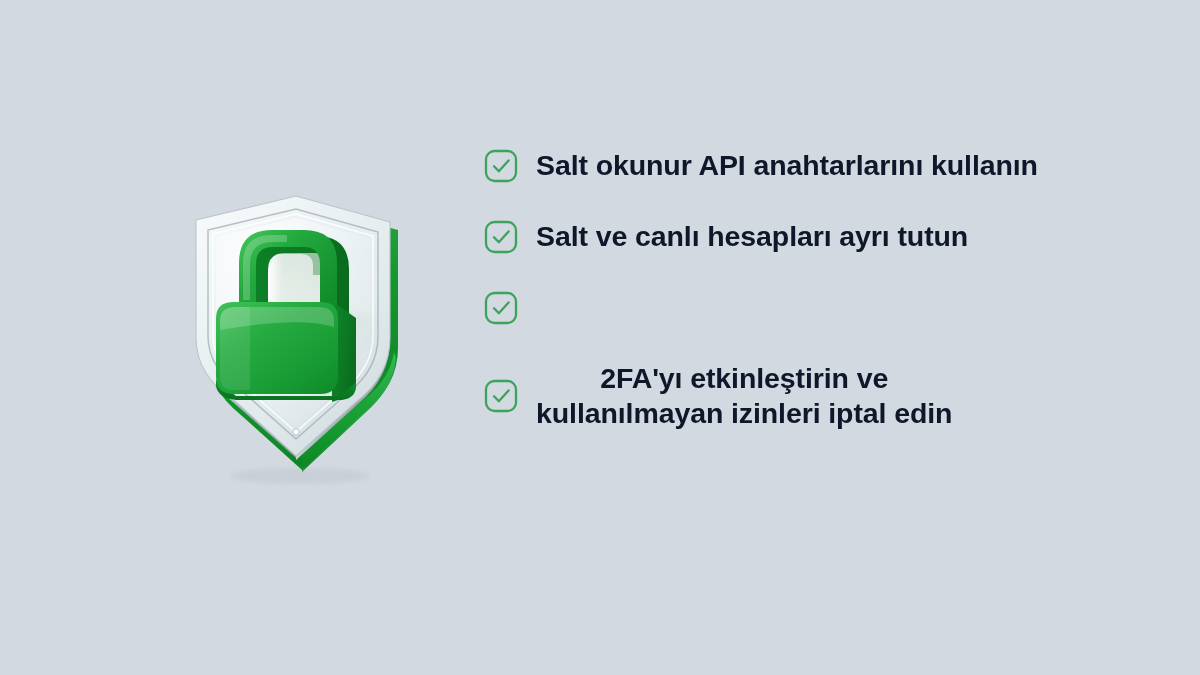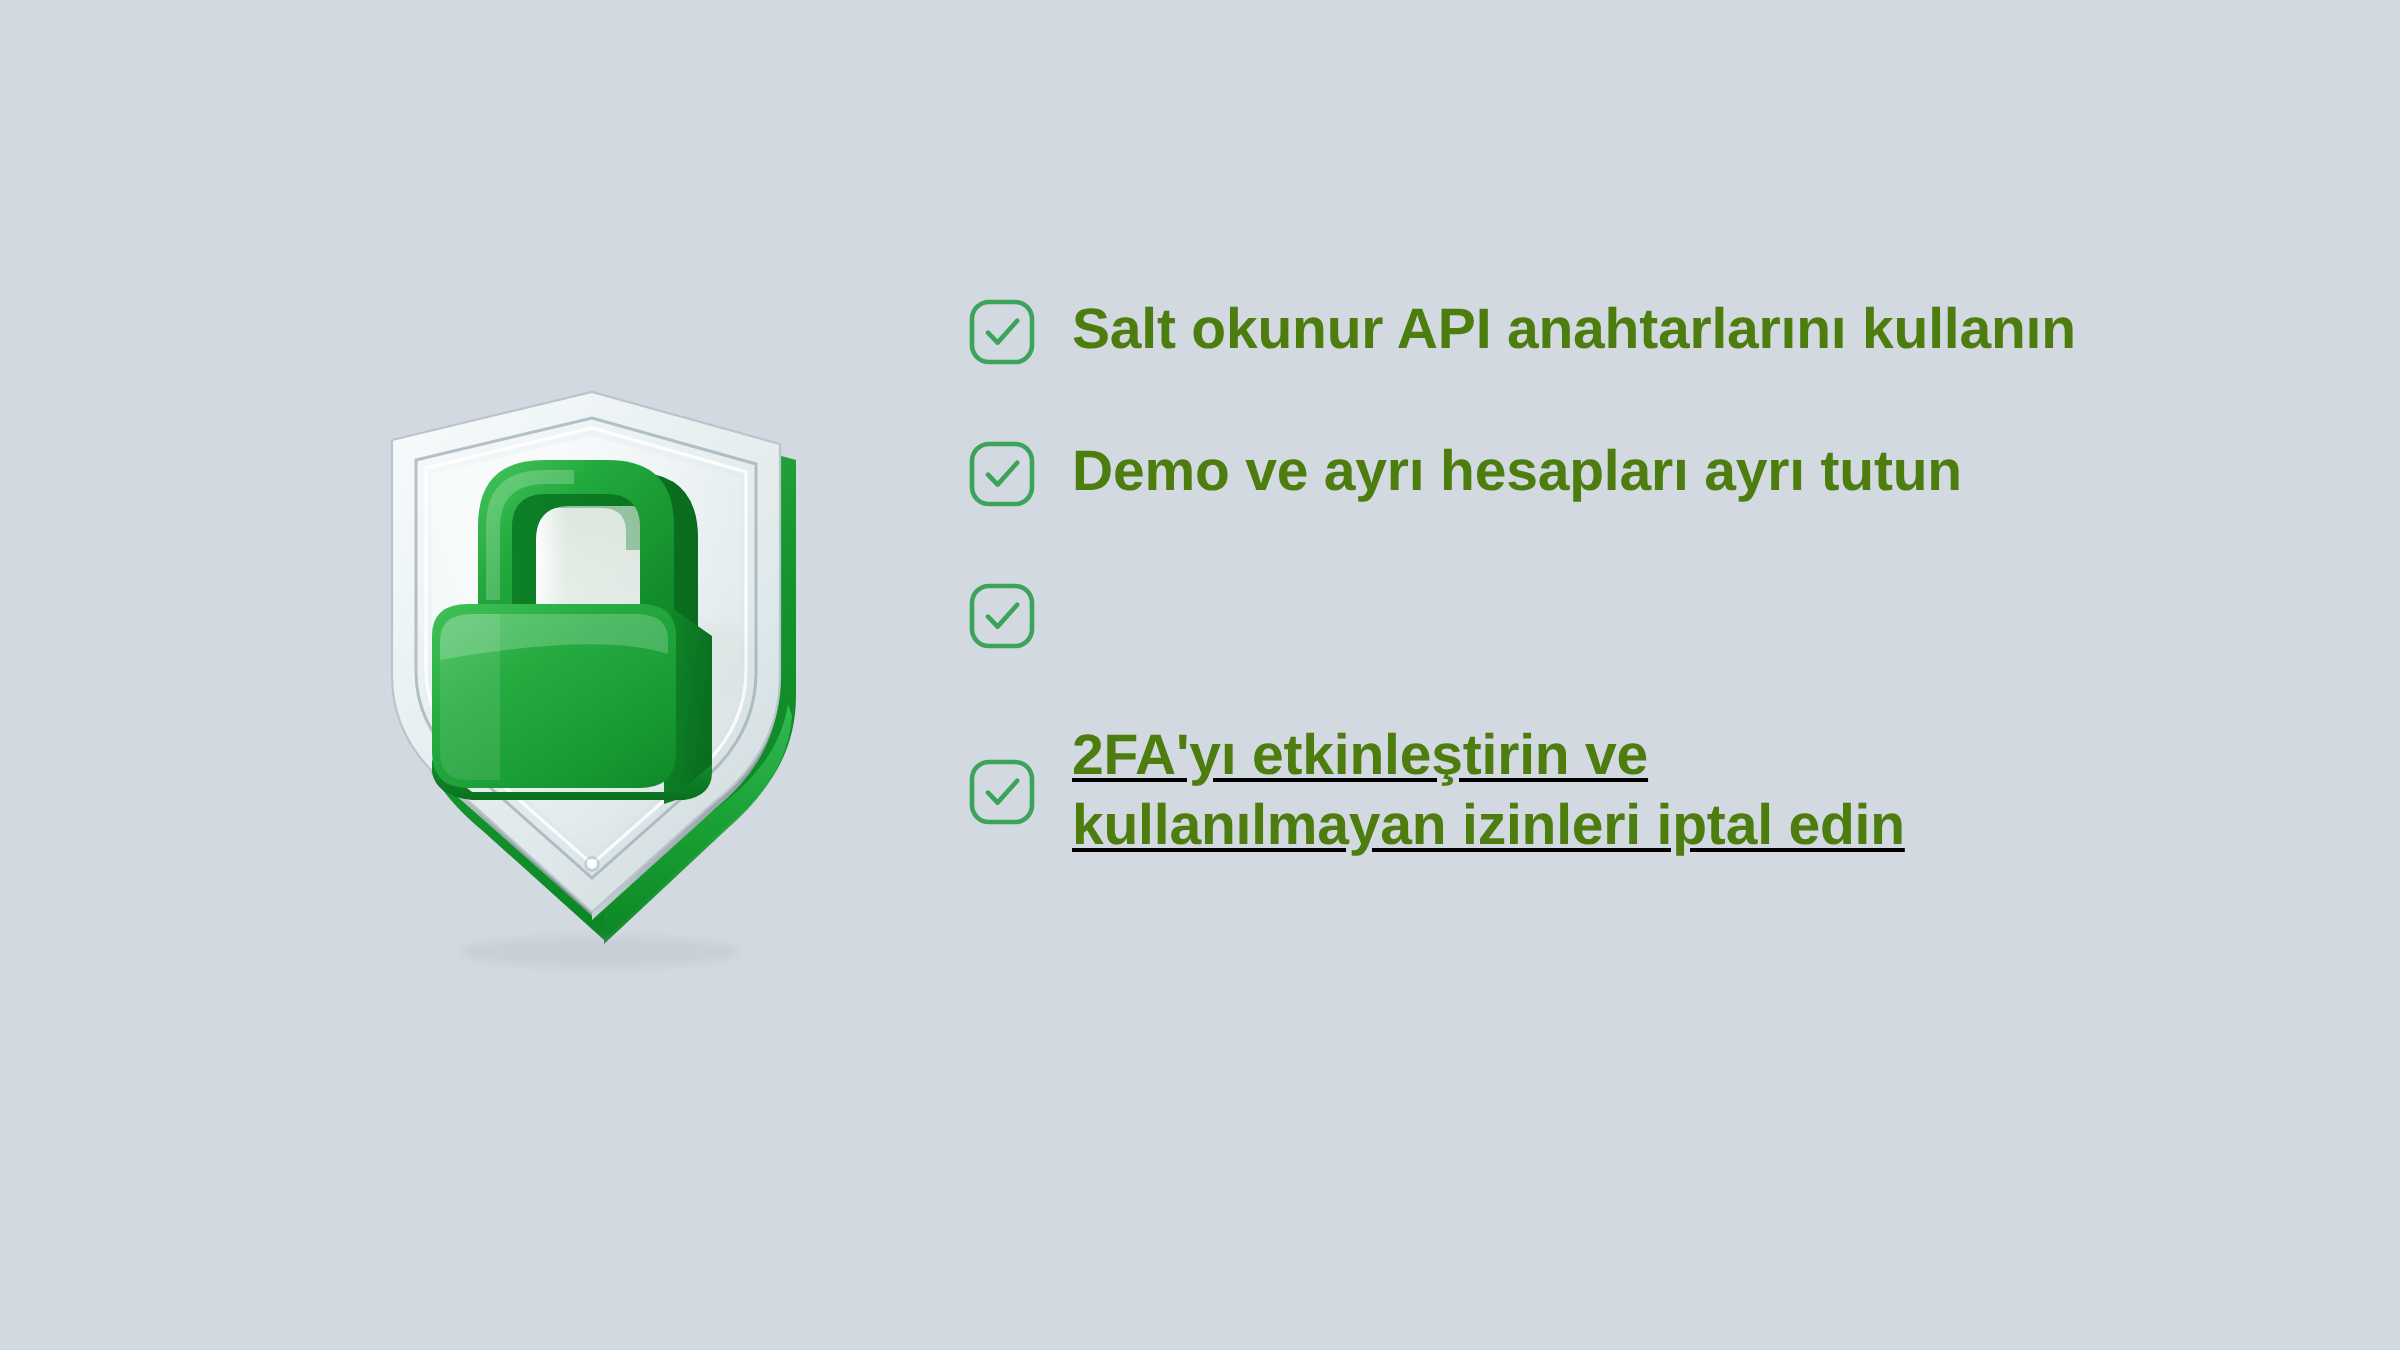--- a/index.html
+++ b/index.html
@@ -44,40 +44,40 @@
     width: 640px;
   }
   .check-item {
     display: flex;
     align-items: center;
     gap: 18px;
     margin-bottom: 36px;
   }
   .check-item:last-child {
     margin-bottom: 0;
-    text-decoration: underline;
   }
   .check-box {
     flex: 0 0 auto;
     width: 34px;
     height: 34px;
     position: relative;
   }
   .check-box svg {
     display: block;
     width: 34px;
     height: 34px;
   }
   .check-text {
     font-size: 28.5px;
     line-height: 1.24;
     font-weight: 600;
     letter-spacing: -0.1px;
-    color: #4d7c0f;
+    color: #0f172a;
     white-space: pre-line;
+    text-align: center;
   }
 </style>
 </head>
 <body>
 
 <div id="slide">
 
   <div id="illustration">
     <svg viewBox="0 0 320 320" xmlns="http://www.w3.org/2000/svg">
       <defs>
@@ -205,21 +205,21 @@
       <span class="check-text">Salt okunur API anahtarlarını kullanın</span>
     </div>
 
     <div class="check-item">
       <span class="check-box">
         <svg viewBox="0 0 34 34" xmlns="http://www.w3.org/2000/svg">
           <rect x="2" y="2" width="30" height="30" rx="8.5" ry="8.5" fill="none" stroke="#3ba35a" stroke-width="2.3"></rect>
           <path d="M10 17.3 L14.8 22.3 L24.6 11.4" fill="none" stroke="#3ba35a" stroke-width="2.3" stroke-linecap="round" stroke-linejoin="round"></path>
         </svg>
       </span>
-      <span class="check-text">Demo ve ayrı hesapları ayrı tutun</span>
+      <span class="check-text">Salt ve canlı hesapları ayrı tutun</span>
     </div>
 
     <div class="check-item">
       <span class="check-box">
         <svg viewBox="0 0 34 34" xmlns="http://www.w3.org/2000/svg">
           <rect x="2" y="2" width="30" height="30" rx="8.5" ry="8.5" fill="none" stroke="#3ba35a" stroke-width="2.3"></rect>
           <path d="M10 17.3 L14.8 22.3 L24.6 11.4" fill="none" stroke="#3ba35a" stroke-width="2.3" stroke-linecap="round" stroke-linejoin="round"></path>
         </svg>
       </span>
     </div>

